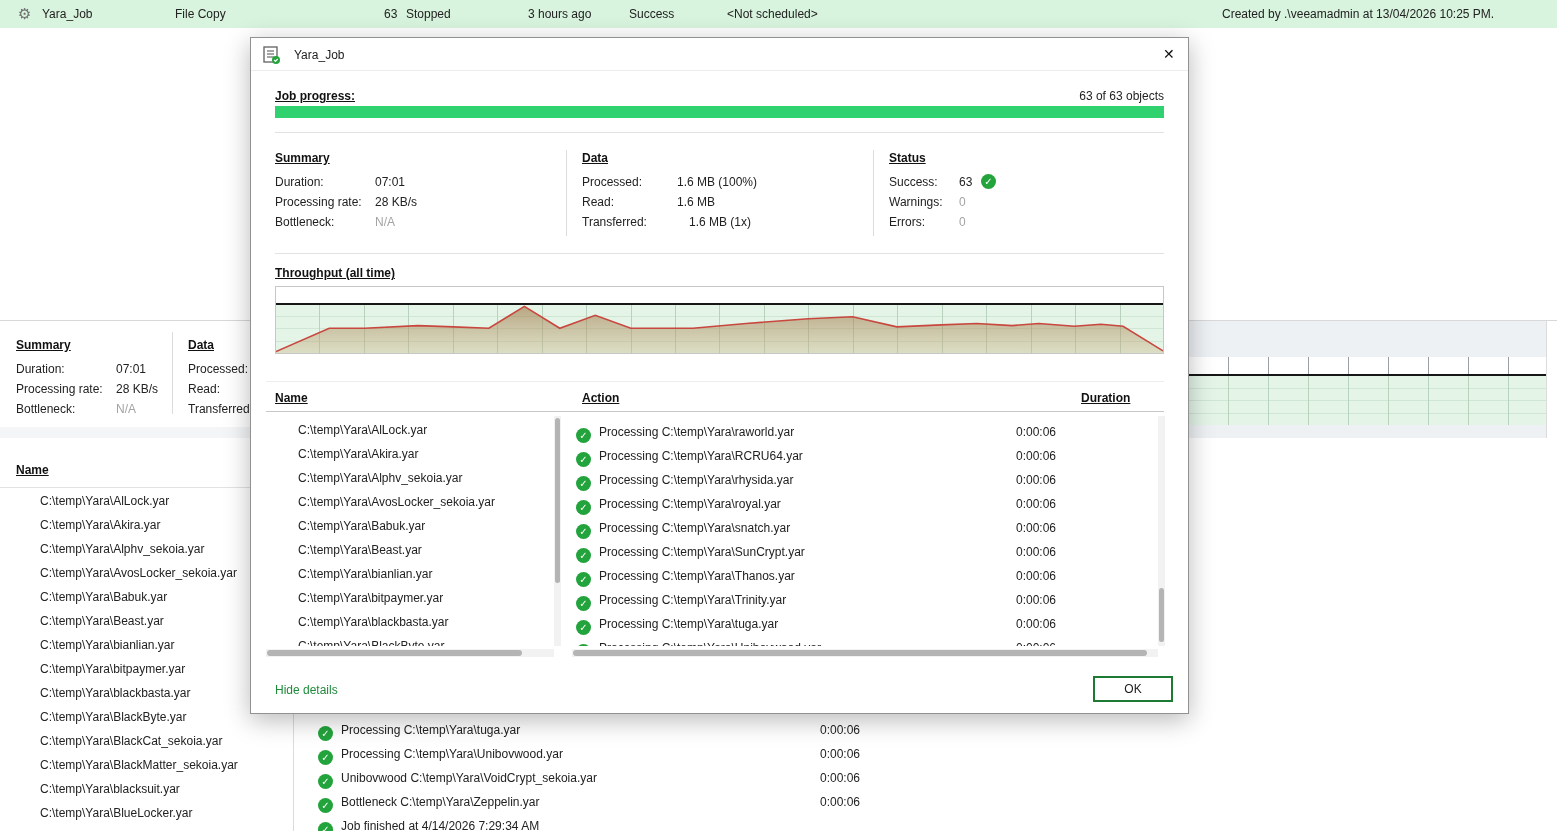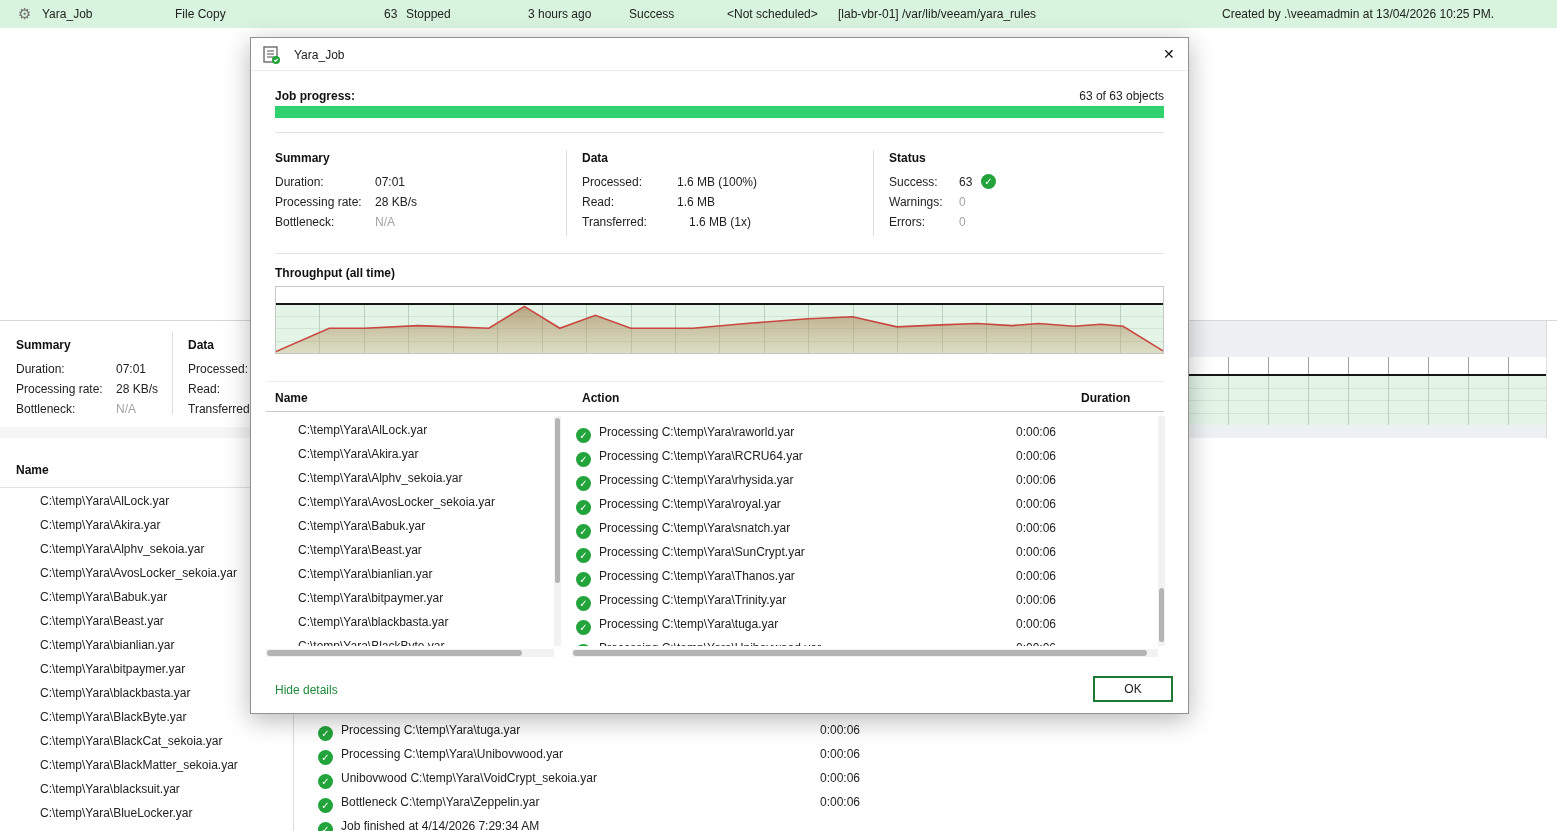--- a/index.html
+++ b/index.html
@@ -1,20 +1,20 @@
 <!DOCTYPE html>
 <html><head>
 <meta charset="utf-8">
 <style>
   * { margin:0; padding:0; box-sizing:border-box; }
   html,body { background:#fff; }
   body { font-family:"Liberation Sans","DejaVu Sans",sans-serif; font-size:12px; color:#222; }
   #screen { position:relative; width:1557px; height:831px; background:#fff; overflow:hidden; }
   .abs { position:absolute; }
-  .bold { font-weight:bold; color:#111; }
+  .bold { font-weight:bold; color:#111;text-decoration:underline; }
   .muted { color:#a3a3a3; }
   .nowrap { white-space:nowrap; }
 
   
   #top-row { left:0; top:0; width:1557px; height:28px; background:#d9f4de; }
   #top-row .cell { position:absolute; top:0; height:28px; line-height:28px; white-space:nowrap; }
   .gear { color:#6f6f6f; font-size:15px; }
 
   
   .pane-line { background:#d8d8d8; }
@@ -67,21 +67,20 @@
 
   <div id="top-row" class="abs">
     <span class="cell gear" style="left:18px">⚙</span>
     <span class="cell" style="left:42px">Yara_Job</span>
     <span class="cell" style="left:175px">File Copy</span>
     <span class="cell" style="left:384px">63</span>
     <span class="cell" style="left:406px">Stopped</span>
     <span class="cell" style="left:528px">3 hours ago</span>
     <span class="cell" style="left:629px">Success</span>
     <span class="cell" style="left:727px">&lt;Not scheduled&gt;</span>
-    <span class="cell" style="left:838px">[lab-vbr-01] /var/lib/veeam/yara_rules</span>
     <span class="cell" style="left:1222px">Created by .\veeamadmin at 13/04/2026 10:25 PM.</span>
   </div>
 
   <div class="abs pane-line" style="left:0;top:320px;width:1557px;height:1px"></div>
 
   <div class="abs sec-label bold" style="left:16px;top:337px">Summary</div>
   <div class="abs sec-label" style="left:16px;top:361px">Duration:</div>
   <div class="abs sec-label" style="left:116px;top:361px">07:01</div>
   <div class="abs sec-label" style="left:16px;top:381px">Processing rate:</div>
   <div class="abs sec-label" style="left:116px;top:381px">28 KB/s</div>

